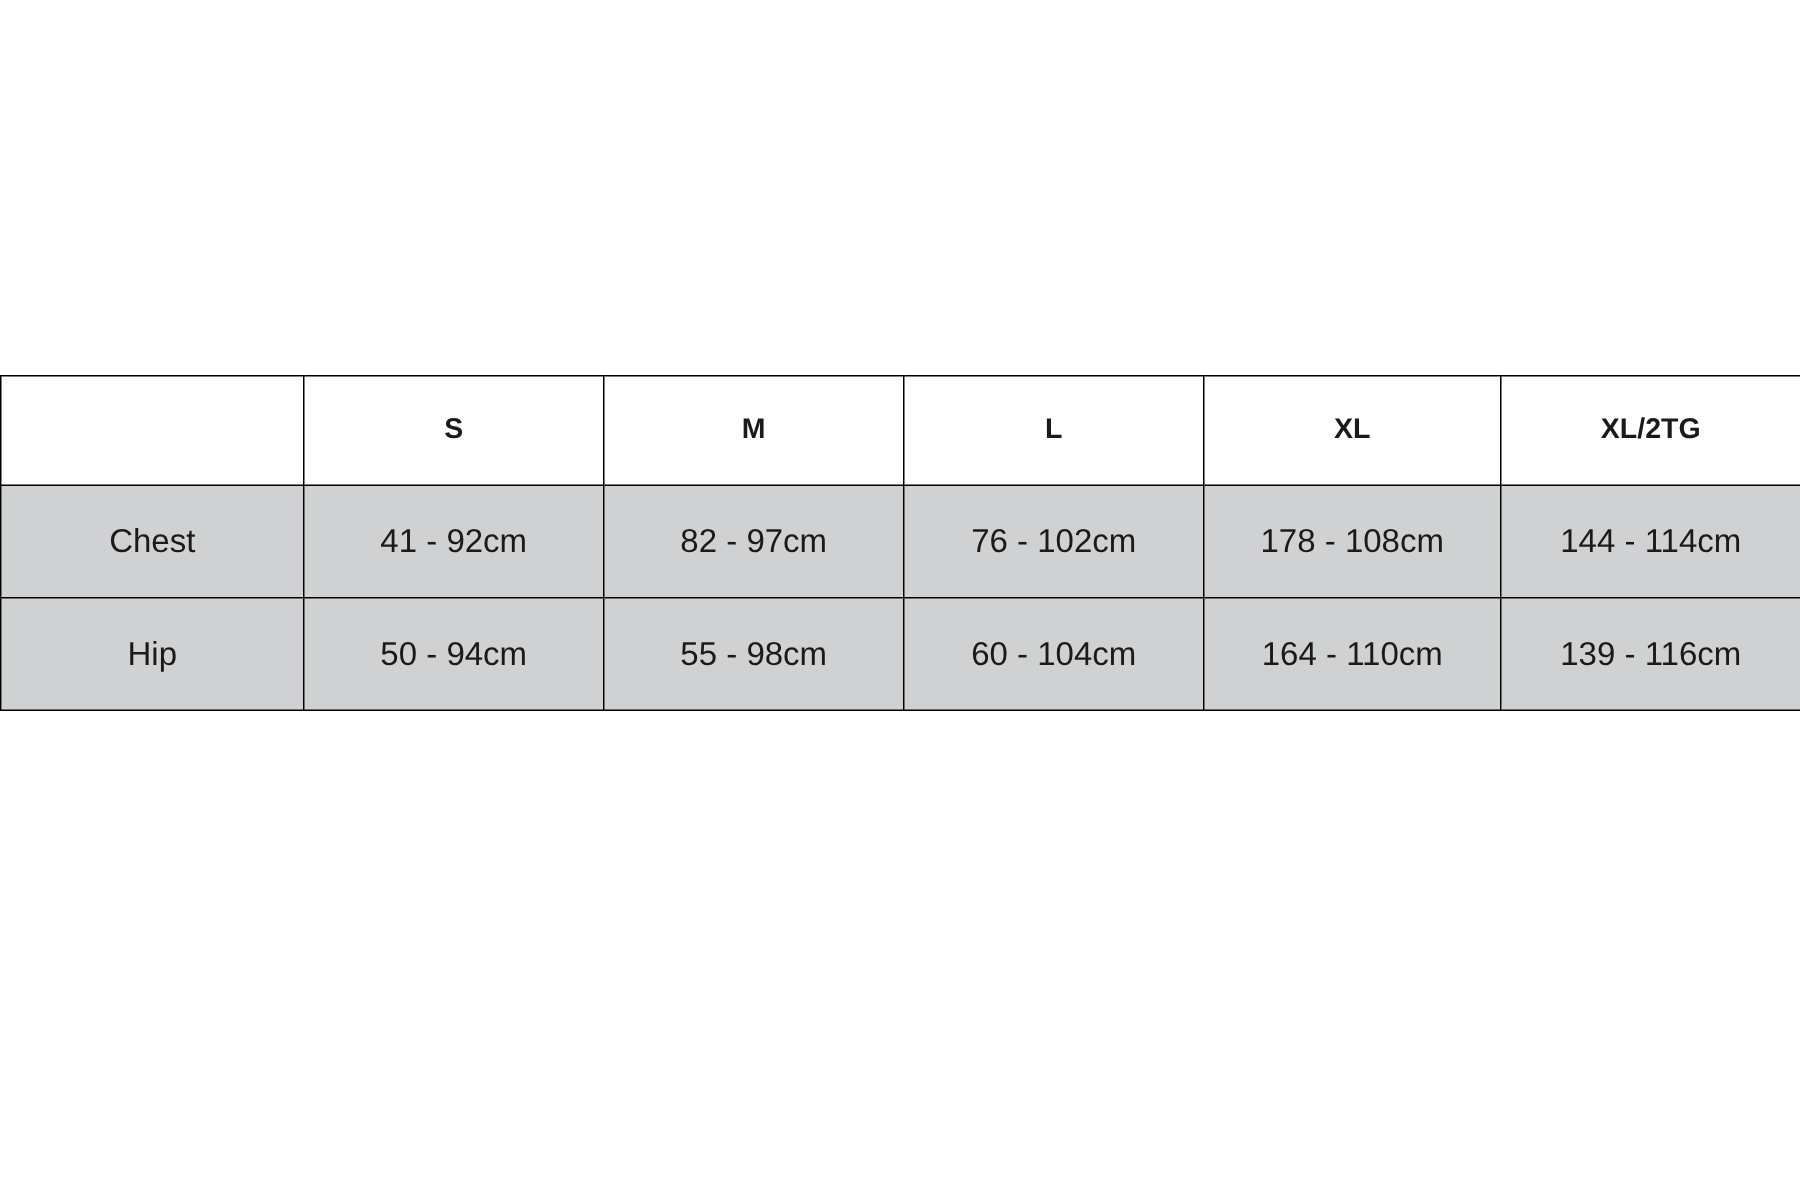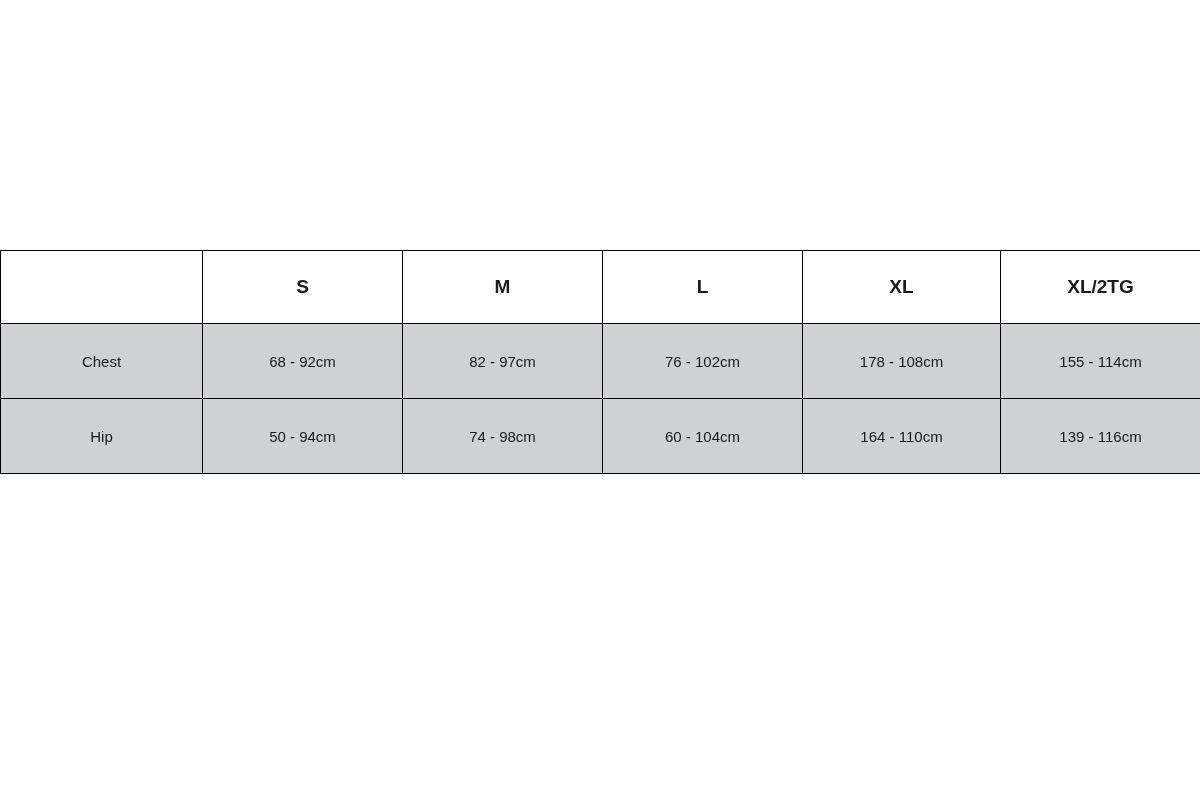--- a/index.html
+++ b/index.html
@@ -28,21 +28,21 @@
     width: 1200px;
     table-layout: fixed;
   }
 
   table.size-chart td,
   table.size-chart th {
     border: 1px solid #000000;
     height: 74px;
     text-align: center;
     vertical-align: middle;
-    font-size: 15px;
+    font-size: 22px;
     font-weight: normal;
     padding: 0;
   }
 
   
   col.c0 { width: 202px; }
   col.c1 { width: 200px; }
   col.c2 { width: 200px; }
   col.c3 { width: 200px; }
   col.c4 { width: 198px; }
@@ -90,29 +90,29 @@
         <th>S</th>
         <th>M</th>
         <th>L</th>
         <th>XL</th>
         <th>XL/2TG</th>
       </tr>
     </thead>
     <tbody>
       <tr class="shaded">
         <td class="row-label">Chest</td>
-        <td>68 - 92cm</td>
+        <td>41 - 92cm</td>
         <td>82 - 97cm</td>
         <td>76 - 102cm</td>
         <td>178 - 108cm</td>
-        <td>155 - 114cm</td>
+        <td>144 - 114cm</td>
       </tr>
       <tr class="shaded">
         <td class="row-label">Hip</td>
         <td>50 - 94cm</td>
-        <td>74 - 98cm</td>
+        <td>55 - 98cm</td>
         <td>60 - 104cm</td>
         <td>164 - 110cm</td>
         <td>139 - 116cm</td>
       </tr>
     </tbody>
   </table>
 </div>
 
 </body></html>

